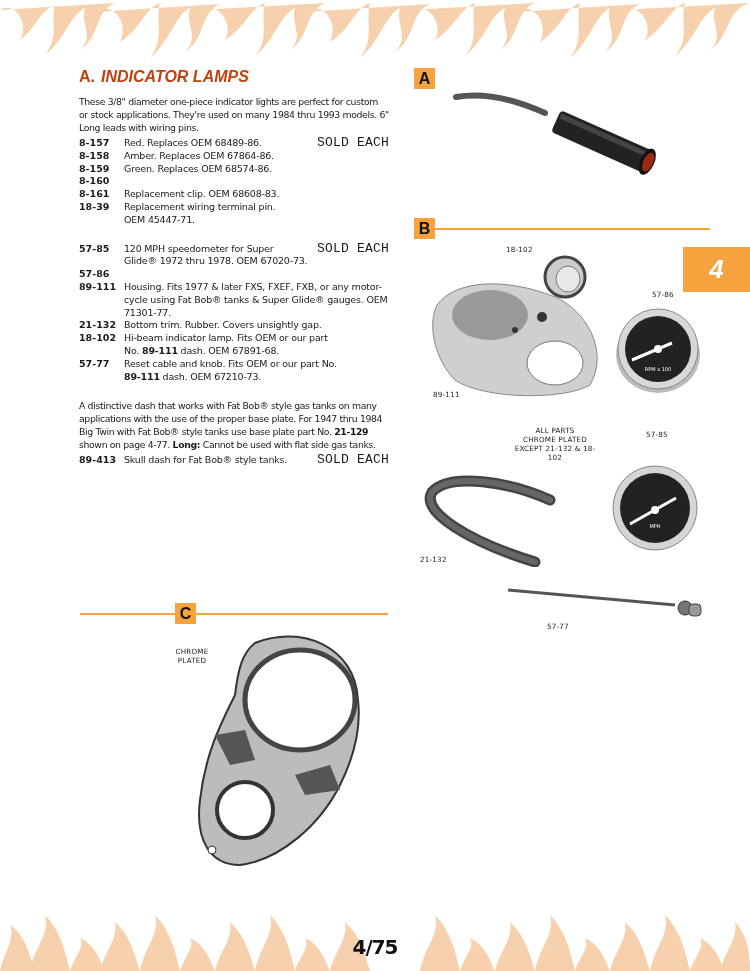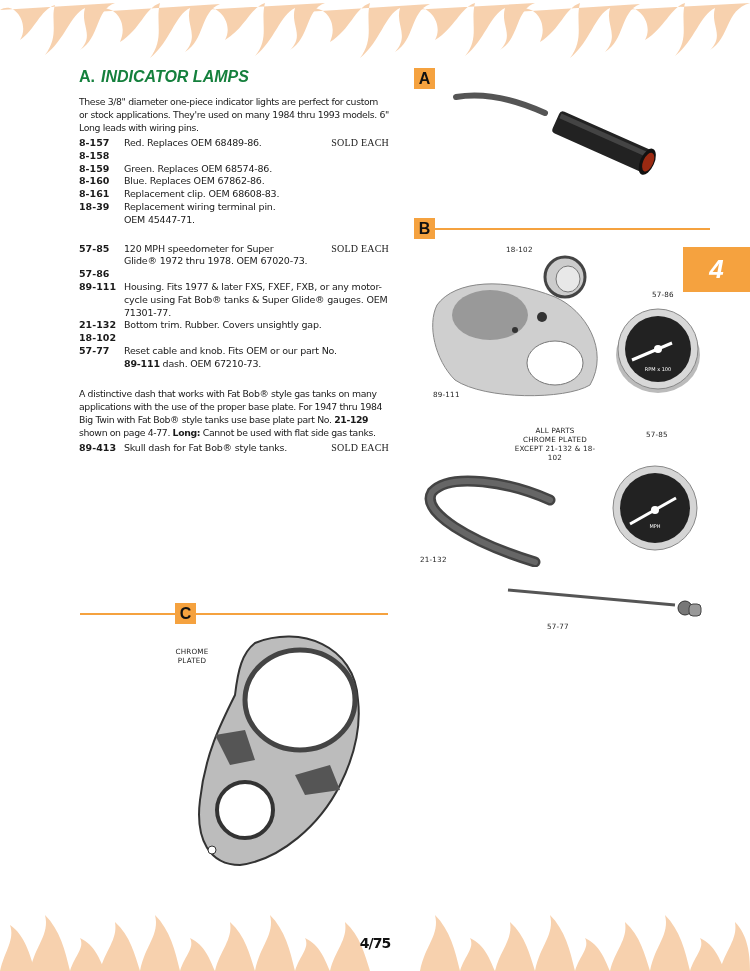--- a/index.html
+++ b/index.html
@@ -2,31 +2,31 @@
 <html><head>
 <meta charset="utf-8">
 <style>
   html, body { margin: 0; padding: 0; }
   body { width: 750px; height: 971px; background: #fff; position: relative; overflow: hidden;
          font-family: "Liberation Sans", sans-serif; color: #1a1a1a; }
   .flames { position: absolute; left: 0; width: 750px; }
   .flames-top { top: 0; height: 60px; }
   .flames-bottom { top: 910px; height: 61px; }
   .page-num { position: absolute; top: 935px; left: 0; width: 750px; text-align: center;
-              font-family: "DejaVu Sans", sans-serif; font-weight: bold; font-size: 14px; color: #111; letter-spacing: -1px; }
+              font-family: "DejaVu Sans", sans-serif; font-weight: bold; font-size: 20px; color: #111; letter-spacing: -1px; }
   .left-col { position: absolute; left: 79px; top: 68px; width: 310px; }
-  .sec-title { font-family: "Liberation Sans", sans-serif; font-weight: bold; font-size: 16px; margin: 0 0 9px 0; color: #15803d; }
+  .sec-title { font-family: "Liberation Sans", sans-serif; font-weight: bold; font-size: 16px; margin: 0 0 9px 0; color: #c2410c; }
   .sec-title .letter { font-style: normal; margin-right: 6px; }
   .sec-title .name { font-style: italic; }
   .intro { font-family: "DejaVu Sans", sans-serif; font-size: 9.3px; line-height: 13px; margin: 0 0 3px 0; letter-spacing: -0.35px; }
   .item { display: flex; font-family: "DejaVu Sans", sans-serif; font-size: 9.5px; line-height: 12.8px; position: relative; }
   .item .pn { width: 45px; flex: none; font-weight: bold; }
   .item .desc { flex: 1; letter-spacing: -0.2px; }
   .item .desc b { font-weight: bold; }
-  .sold { position: absolute; right: 0; top: 0; font-size: 10px; letter-spacing: 0.2px; font-family: Liberation Serif, serif; }
+  .sold { position: absolute; right: 0; top: 0; font-size: 13px; letter-spacing: 0.2px; font-family: Liberation Mono, monospace; }
   .items-b .item .desc { padding-right: 60px; }
   .items-a .item .desc { padding-right: 0; }
   .sec-b { margin-top: 16px; }
   .sec-c { margin-top: 16px; }
   .badge { position: absolute; width: 21px; height: 21px; background: #f5a23f; color: #111;
            font-weight: bold; font-size: 16px; text-align: center; line-height: 21px; font-family: "Liberation Sans", sans-serif; }
   .rule { position: absolute; height: 2px; background: #f5a23f; }
   .tab4 { position: absolute; left: 683px; top: 247px; width: 67px; height: 45px; background: #f5a23f;
           color: #fff; font-weight: bold; font-style: italic; font-size: 26px; text-align: center; line-height: 45px; font-family: "Liberation Sans", sans-serif; }
   .cap { position: absolute; font-family: "DejaVu Sans", sans-serif; font-size: 7.2px; color: #222; text-align: center; line-height: 9px; letter-spacing: 0.2px; }
@@ -55,28 +55,28 @@
     </h2>
     <p class="intro">These 3/8" diameter one-piece indicator lights are perfect for custom or stock applications. They're used on many 1984 thru 1993 models. 6" Long leads with wiring pins.</p>
     <div class="items-a">
       <div class="item">
         <span class="pn">8-157</span>
         <span class="desc">Red. Replaces OEM 68489-86.</span>
         <span class="sold">SOLD EACH</span>
       </div>
       <div class="item">
         <span class="pn">8-158</span>
+        <span class="desc">Amber. Replaces OEM 67864-86.</span>
       </div>
       <div class="item">
         <span class="pn">8-159</span>
         <span class="desc">Green. Replaces OEM 68574-86.</span>
       </div>
       <div class="item">
         <span class="pn">8-160</span>
-        <span class="desc">Blue. Replaces OEM 67862-86.</span>
       </div>
       <div class="item">
         <span class="pn">8-161</span>
         <span class="desc">Replacement clip. OEM 68608-83.</span>
       </div>
       <div class="item">
         <span class="pn">18-39</span>
         <span class="desc" style="padding-right:90px">Replacement wiring terminal pin. OEM 45447-71.</span>
       </div>
     </div>
@@ -95,20 +95,21 @@
       <div class="item">
         <span class="pn">89-111</span>
         <span class="desc" style="padding-right:0">Housing. Fits 1977 &amp; later FXS, FXEF, FXB, or any motor-cycle using Fat Bob® tanks &amp; Super Glide® gauges. OEM 71301-77.</span>
       </div>
       <div class="item">
         <span class="pn">21-132</span>
         <span class="desc" style="padding-right:0">Bottom trim. Rubber. Covers unsightly gap.</span>
       </div>
       <div class="item">
         <span class="pn">18-102</span>
+        <span class="desc" style="padding-right:50px"><span>Hi-beam indicator lamp. Fits OEM or our part No. </span><b>89-111</b><span> dash. OEM 67891-68.</span></span>
       </div>
       <div class="item">
         <span class="pn">57-77</span>
         <span class="desc" style="padding-right:50px"><span>Reset cable and knob. Fits OEM or our part No. </span><b>89-111</b><span> dash. OEM 67210-73.</span></span>
       </div>
     </div>
   </div>
 
   <div class="sec-c">
     <p class="intro"><span>A distinctive dash that works with Fat Bob® style gas tanks on many applications with the use of the proper base plate. For 1947 thru 1984 Big Twin with Fat Bob® style tanks use base plate part No. </span><b>21-129</b><span> shown on page 4-77. </span><b>Long:</b><span> Cannot be used with flat side gas tanks.</span></p>

